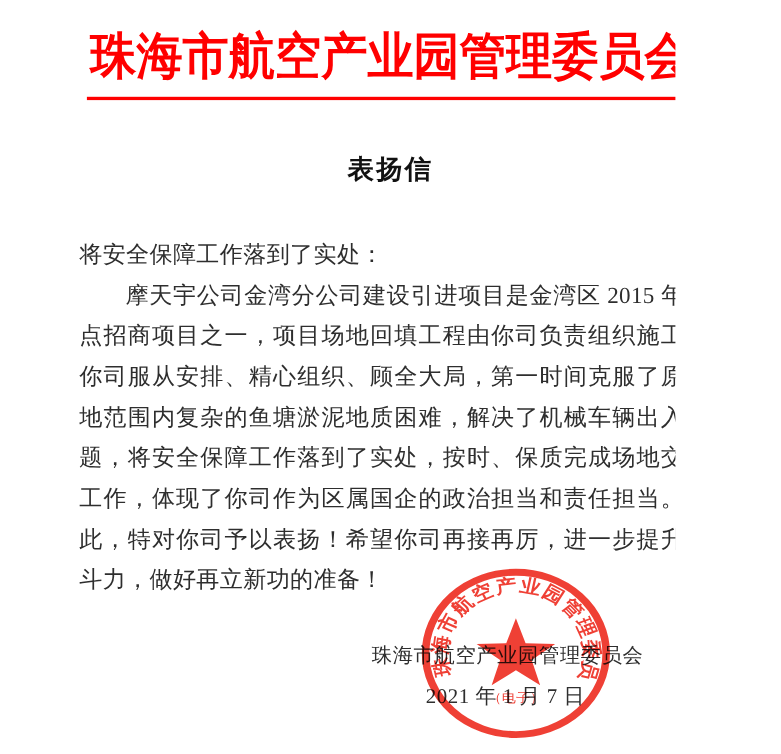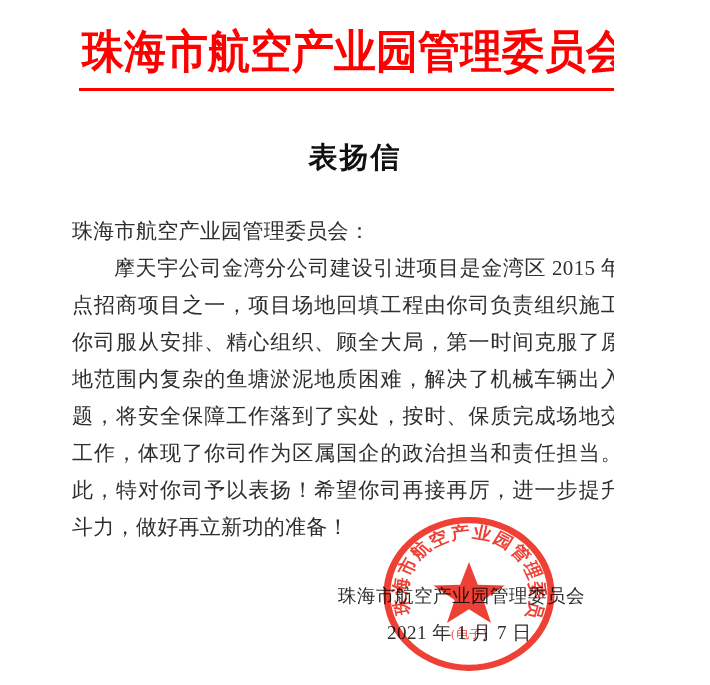--- a/index.html
+++ b/index.html
@@ -39,21 +39,21 @@
     width: 549px;
     height: 3px;
     background: var(--red);
   }
   .doc-title {
     position: absolute;
     top: 138px;
     left: 0;
     width: 710px;
     text-align: center;
-    font-size: 29px;
+    font-size: 24px;
     font-weight: bold;
     color: #111;
     letter-spacing: 2px;
   }
   .body-block {
     position: absolute;
     top: 213px;
     left: 72px;
     width: 572px;
     font-size: 21px;
@@ -111,21 +111,21 @@
 
 <div class="page">
 
   <div class="letterhead">珠海市航空产业园管理委员会</div>
 
   <div class="header-rule"></div>
 
   <div class="doc-title">表扬信</div>
 
   <div class="body-block">
-    <div class="salutation">珠海市航空产业园管理委员会：</div>
+    <div class="salutation">将安全保障工作落到了实处：</div>
     <div class="paragraph">摩天宇公司金湾分公司建设引进项目是金湾区 2015 年重点招商项目之一，项目场地回填工程由你司负责组织施工。你司服从安排、精心组织、顾全大局，第一时间克服了原场地范围内复杂的鱼塘淤泥地质困难，解决了机械车辆出入问题，将安全保障工作落到了实处，按时、保质完成场地交付工作，体现了你司作为区属国企的政治担当和责任担当。在此，特对你司予以表扬！希望你司再接再厉，进一步提升战斗力，做好再立新功的准备！</div>
   </div>
 
   <div class="signature">珠海市航空产业园管理委员会</div>
 
   <div class="date-line">2021 年 1 月 7 日</div>
 
   <div class="seal">
     <svg viewBox="0 0 180 180" preserveAspectRatio="none">
       <defs>

